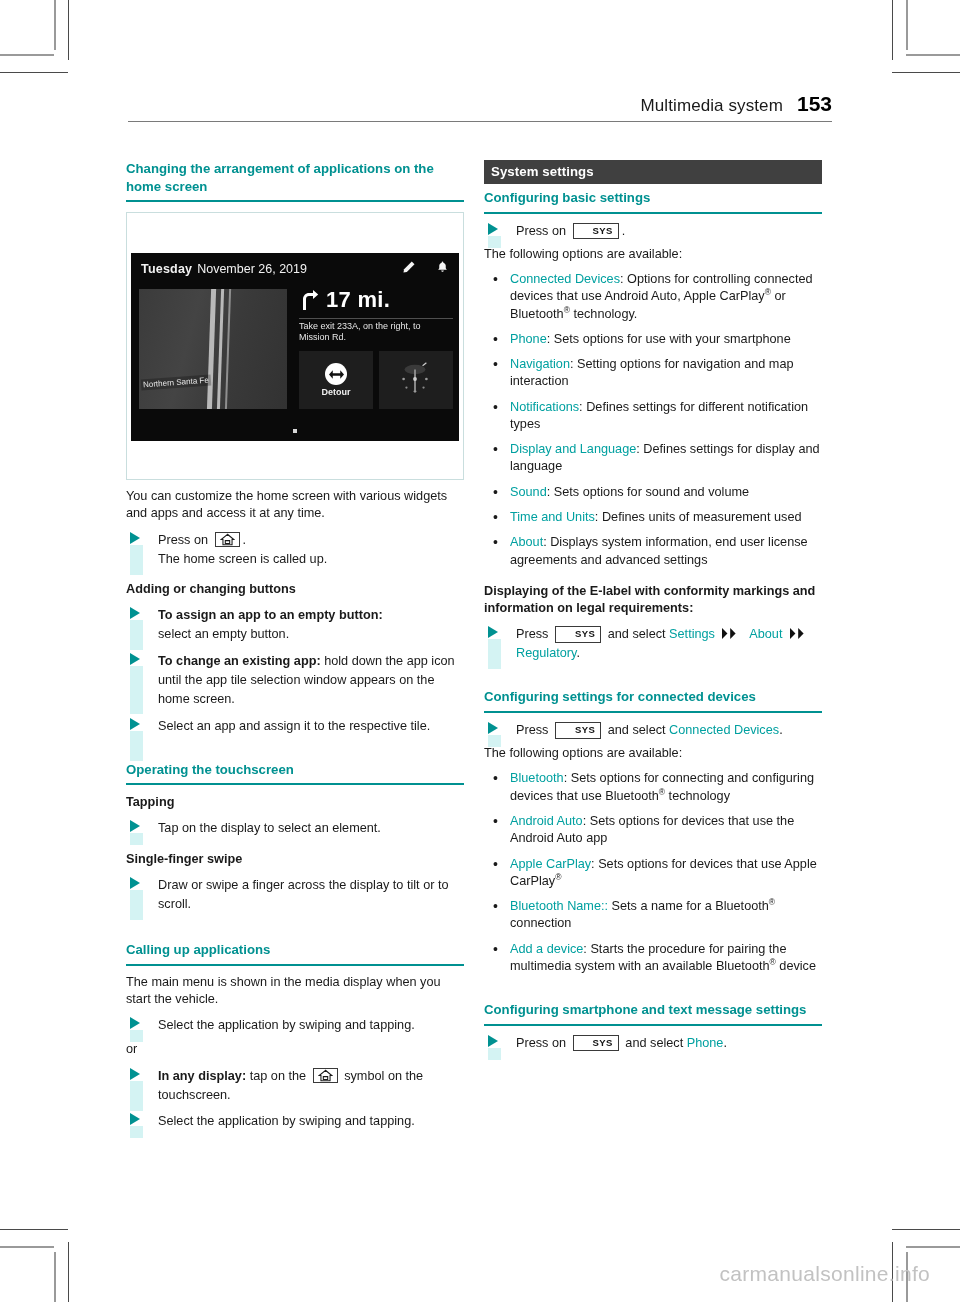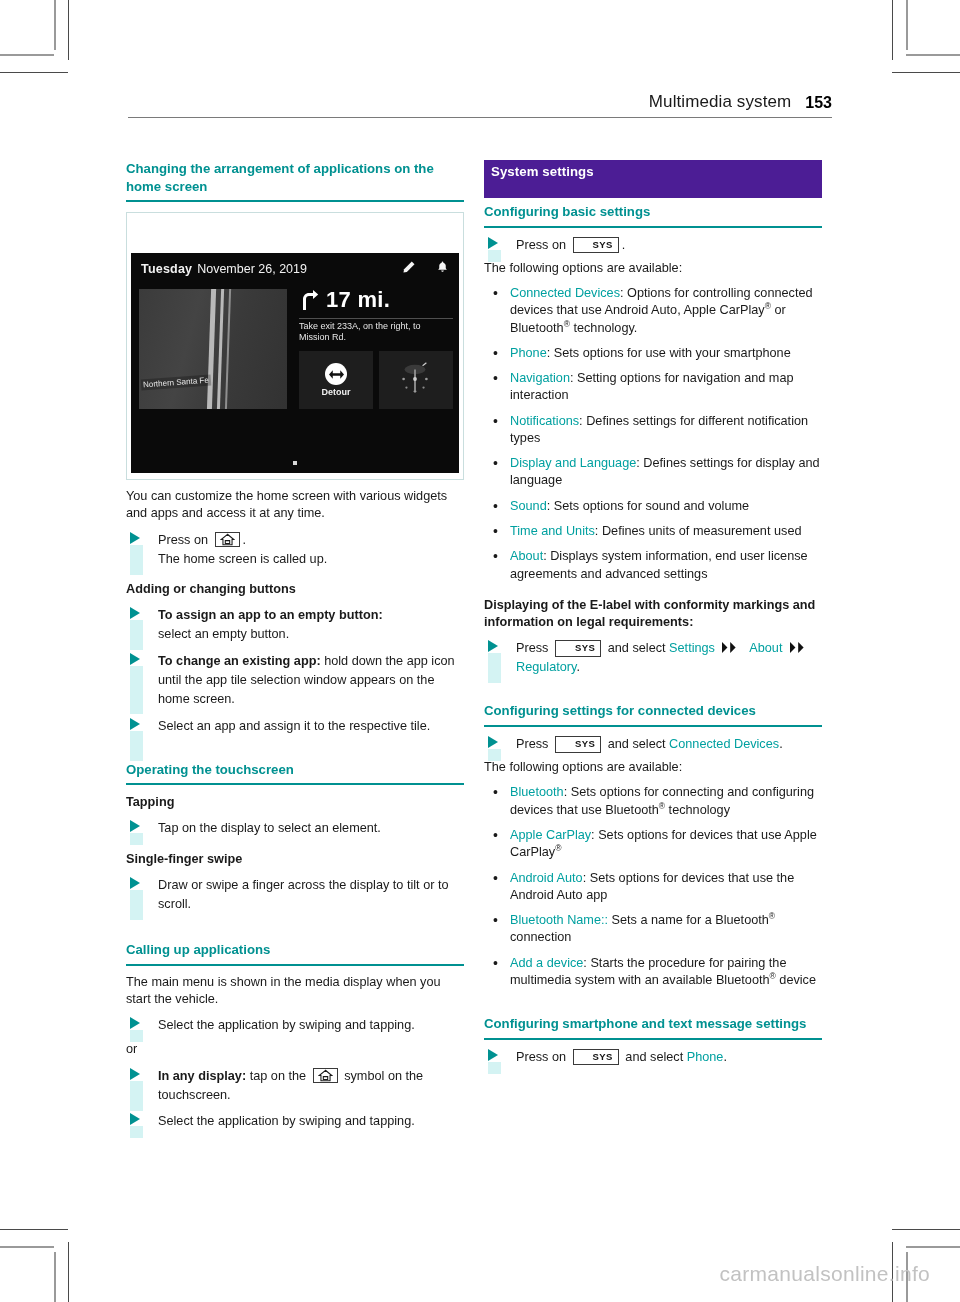--- a/index.html
+++ b/index.html
@@ -19,38 +19,38 @@
 
   
   .page-header {
     position:absolute; left:128px; right:128px; top:92px;
     display:flex; align-items:flex-end; justify-content:flex-end;
     gap:14px;
     padding-bottom:5px;
     border-bottom:1.5px solid #7a7a7a;
   }
   .hdr-title { font-size:17px; color:#1a1a1a; letter-spacing:.1px; }
-  .hdr-page  { font-size:16px; font-weight:bold; color:#000; }
+  .hdr-page  { font-size:21px; font-weight:bold; color:#000; }
 
   
   .columns { position:absolute; left:126px; top:148px; width:700px; }
   .col { position:absolute; top:12px; width:338px; }
   .col-left  { left:0; }
   .col-right { left:358px; }
 
   
   h2.h-teal-rule {
     font-size:13.2px; line-height:1.33; font-weight:bold;
     color:#009191; margin:0 0 6px 0;
     padding-bottom:5px; border-bottom:2px solid #009191;
   }
   .bar-head {
-    background:#4c1d95; color:#ffffff;
+    background:#404040; color:#ffffff;
     font-size:13.2px; font-weight:bold;
-    padding:4px 7px 19px 7px;
+    padding:4px 7px 5px 7px;
     margin:0;
     letter-spacing:.1px;
   }
   h3.h-sub {
     font-size:12.7px; font-weight:bold; color:#1a1a1a;
     margin:13px 0 3px 0; line-height:1.34;
   }
 
   
   p.body { font-size:12.7px; line-height:1.36; margin:8px 0 0 0; color:#1a1a1a; }
@@ -110,21 +110,21 @@
   
   .chev { display:inline-block; margin:0 4px; vertical-align:-1px; line-height:0; }
 
   
   .figure {
     margin-top:10px; width:338px; height:268px;
     border:1px solid #c9dede; background:#ffffff;
     position:relative; overflow:hidden;
   }
   .screen {
-    position:absolute; left:4px; right:4px; top:40px; height:220px;
+    position:absolute; left:4px; right:4px; top:40px; height:188px;
     background:#0a0a0a; overflow:hidden;
   }
   .screen-top {
     position:absolute; left:0; right:0; top:0; height:32px;
     display:flex; align-items:center; padding:0 10px;
     color:#f2f2f2;
   }
   .sc-day  { font-size:12.5px; font-weight:bold; letter-spacing:.2px; }
   .sc-date { font-size:12.5px; margin-left:5px; }
   .sc-icons { margin-left:auto; display:flex; gap:20px; align-items:center; }
@@ -462,22 +462,22 @@
       <span class="key">SYS</span>
       <span>and select</span>
       <span class="menu">Connected Devices</span><span>.</span>
     </span>
   </div>
 
   <p class="body tight">The following options are available:</p>
 
   <ul class="bullets">
     <li><span class="menu">Bluetooth</span><span>: Sets options for connecting and configuring devices that use Bluetooth<sup class="reg">®</sup> technology</span></li>
+    <li><span class="menu">Android Auto</span><span>: Sets options for devices that use the Android Auto app</span></li>
     <li><span class="menu">Apple CarPlay</span><span>: Sets options for devices that use Apple CarPlay<sup class="reg">®</sup></span></li>
-    <li><span class="menu">Android Auto</span><span>: Sets options for devices that use the Android Auto app</span></li>
     <li><span class="menu">Bluetooth Name::</span><span> Sets a name for a Bluetooth<sup class="reg">®</sup> connection</span></li>
     <li><span class="menu">Add a device</span><span>: Starts the procedure for pairing the multimedia system with an available Bluetooth<sup class="reg">®</sup> device</span></li>
   </ul>
 
   <h2 class="h-teal-rule" style="margin-top:26px;">Configuring smartphone and text message settings</h2>
 
   <div class="step">
     <span class="marker">
           <i class="tri"></i>
           <i class="bar h1"></i>

